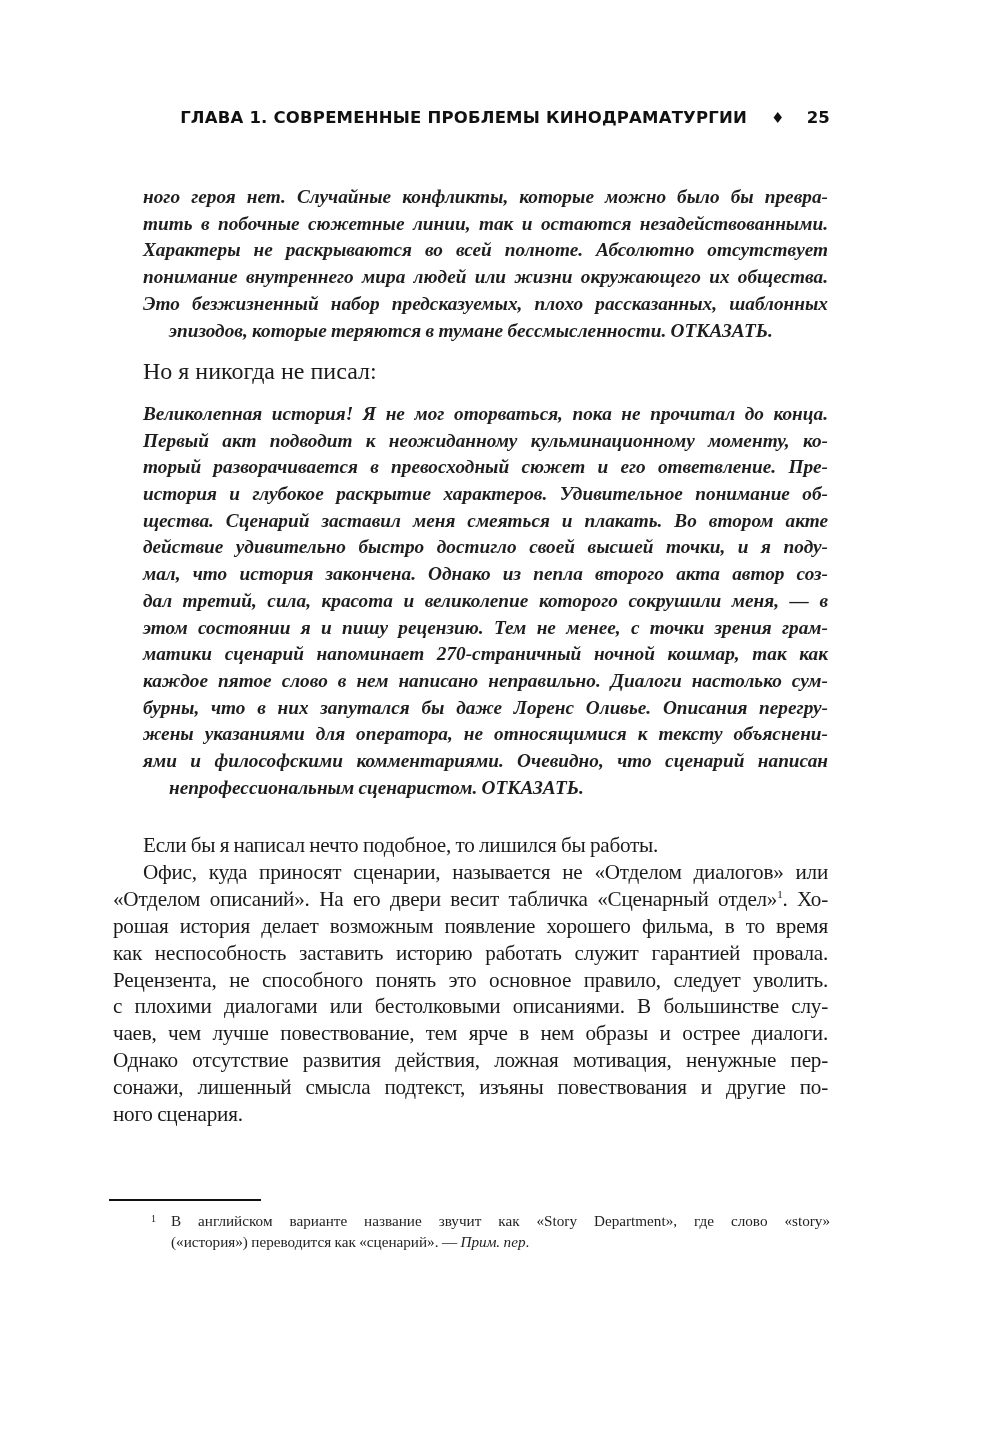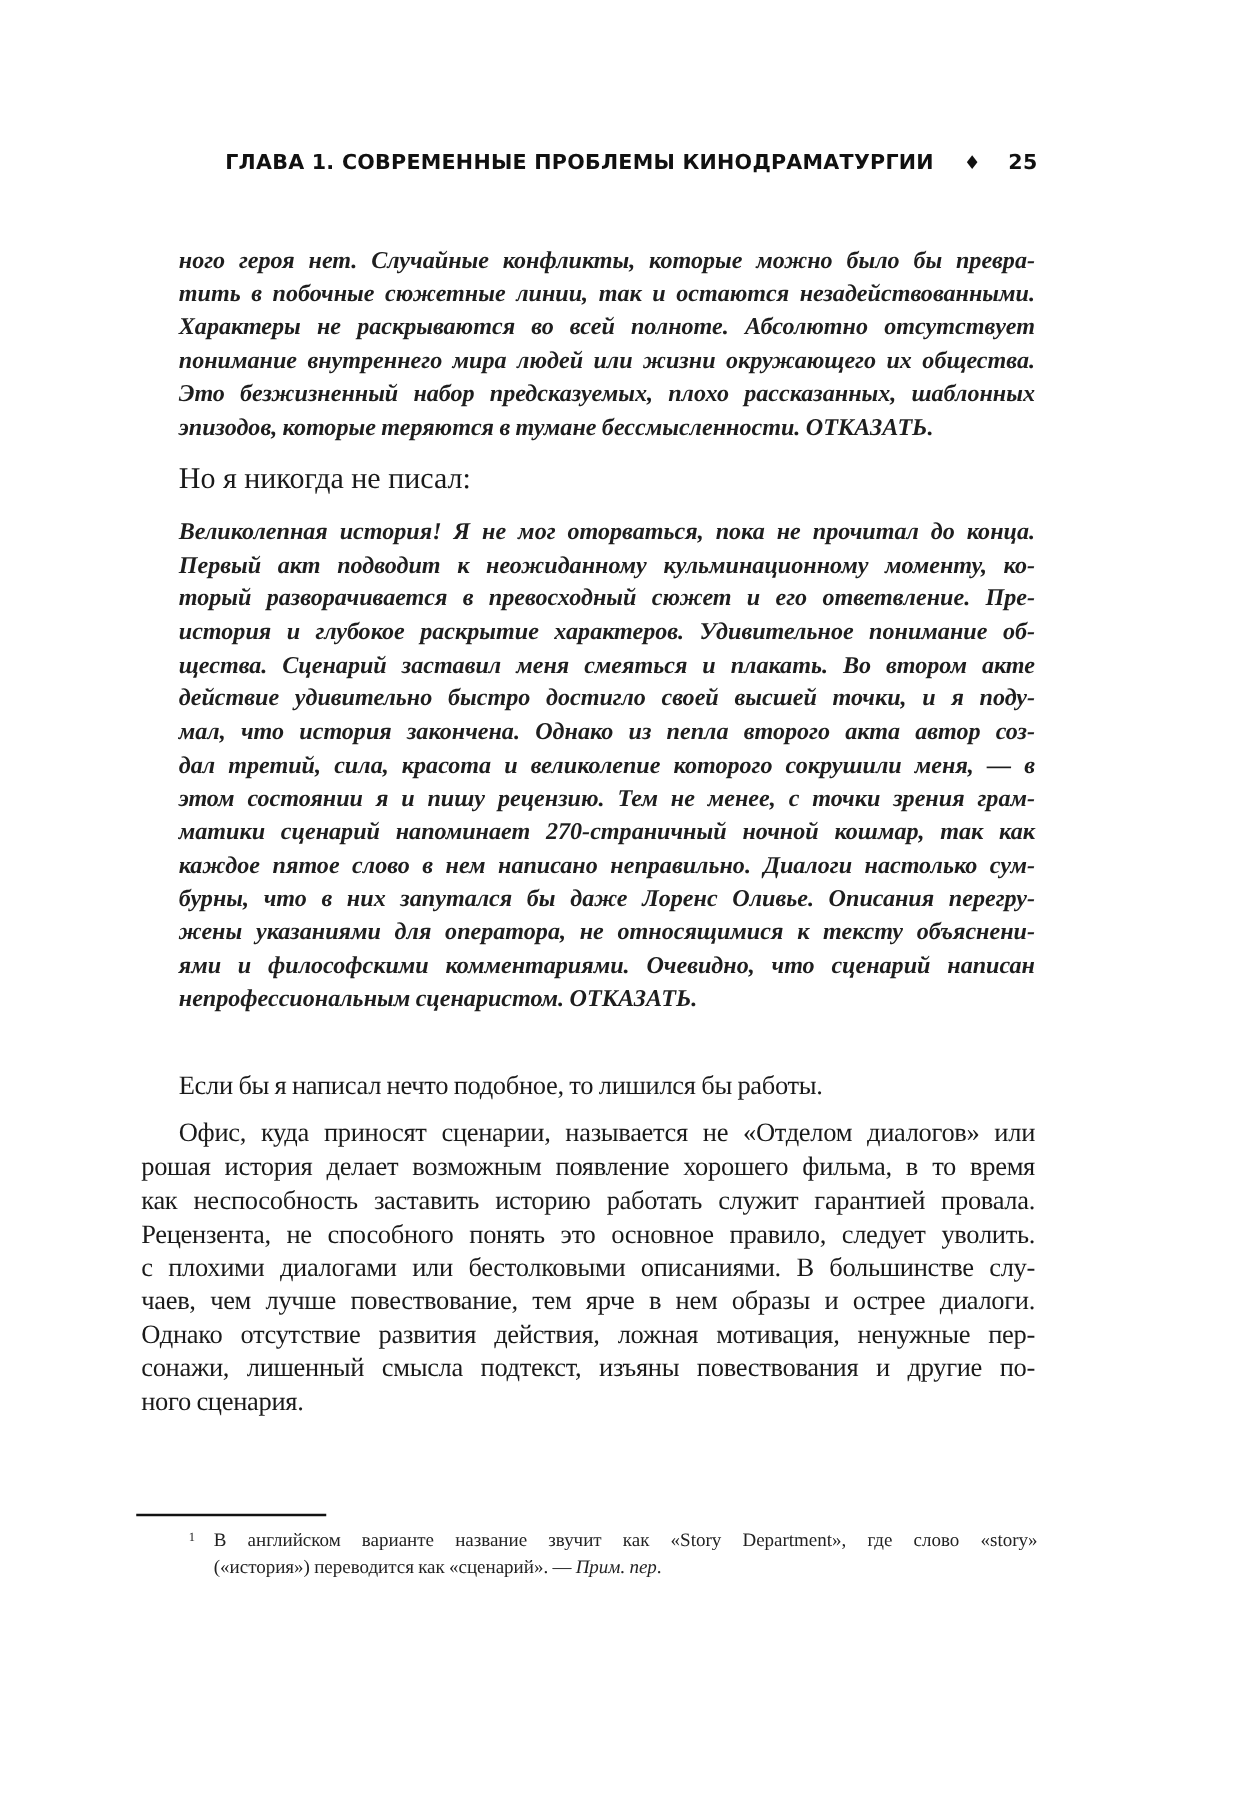--- a/index.html
+++ b/index.html
@@ -10,21 +10,21 @@
     body {
       width: 1000px;
       height: 1441px;
       position: relative;
       overflow: hidden;
       color: #1a1a1a;
       font-family: "Liberation Serif", "DejaVu Serif", serif;
     }
     .page {
       position: absolute;
-      left: 0; top: 16px;
+      left: 0; top: 4px;
       width: 1000px;
       height: 1138px;
     }
     .running-header {
       position: absolute;
       top: 104px;
       left: 140px;
       width: 690px;
       text-align: right;
       font-family: "DejaVu Sans", "Liberation Sans", sans-serif;
@@ -55,20 +55,21 @@
     }
     .italic-block .line {
       display: block;
       text-align-last: justify;
       white-space: nowrap;
       word-spacing: -0.5px;
       font-weight: bold;
     }
     .italic-block .line.last {
       text-align-last: left;
+      margin-left: 26px;
     }
     .plain-line {
       font-size: 24px;
       line-height: 26.7px;
       margin: 0;
     }
     .gap-small { height: 14px; }
     .gap-mid { height: 16px; }
     .main-text {
       position: absolute;
@@ -82,21 +83,20 @@
     .main-text .line {
       display: block;
       white-space: nowrap;
       text-align: justify;
       text-align-last: justify;
       word-spacing: -0.6px;
       letter-spacing: -0.25px;
     }
     .main-text .line.indent {
       padding-left: 30px;
-      margin-top: 11px;
     }
     .main-text .line.last {
       text-align-last: left;
     }
     .sup {
       font-size: 11px;
       vertical-align: 8px;
       line-height: 0;
     }
     .footnote-rule {
@@ -176,20 +176,21 @@
       <span class="line">бурны, что в них запутался бы даже Лоренс Оливье. Описания перегру-</span>
       <span class="line">жены указаниями для оператора, не относящимися к тексту объяснени-</span>
       <span class="line">ями и философскими комментариями. Очевидно, что сценарий написан</span>
       <span class="line last">непрофессиональным сценаристом. ОТКАЗАТЬ.</span>
     </div>
   </div>
 
   <div class="main-text">
     <span class="line indent last">Если бы я написал нечто подобное, то лишился бы работы.</span>
     <span class="line indent">Офис, куда приносят сценарии, называется не «Отделом диалогов» или</span>
+    <span class="line"><span>«Отделом описаний». На его двери весит табличка «Сценарный отдел»</span><span class="sup">1</span><span>. Хо-</span></span>
     <span class="line"><span>ро</span><span>шая история делает возможным появление хорошего фильма, в то время</span></span>
     <span class="line">как неспособность заставить историю работать служит гарантией провала.</span>
     <span class="line">Рецензента, не способного понять это основное правило, следует уволить.</span>
     <span class="line">с плохими диалогами или бестолковыми описаниями. В большинстве слу-</span>
     <span class="line">чаев, чем лучше повествование, тем ярче в нем образы и острее диалоги.</span>
     <span class="line">Однако отсутствие развития действия, ложная мотивация, ненужные пер-</span>
     <span class="line">сонажи, лишенный смысла подтекст, изъяны повествования и другие по-</span>
     <span class="line last">ного сценария.</span>
   </div>
 

